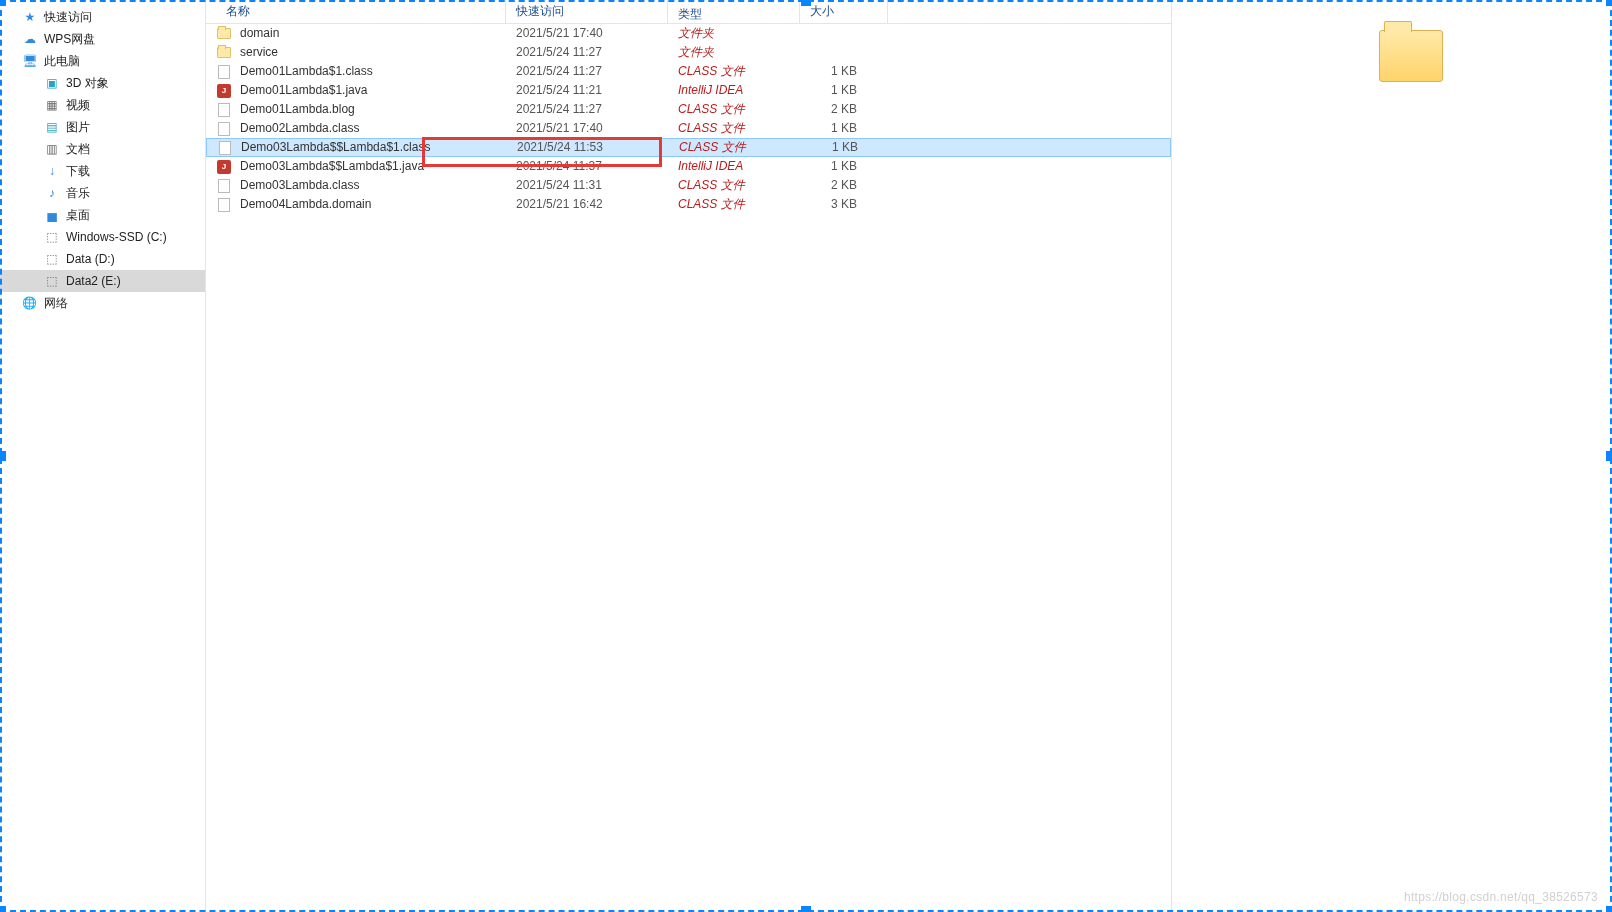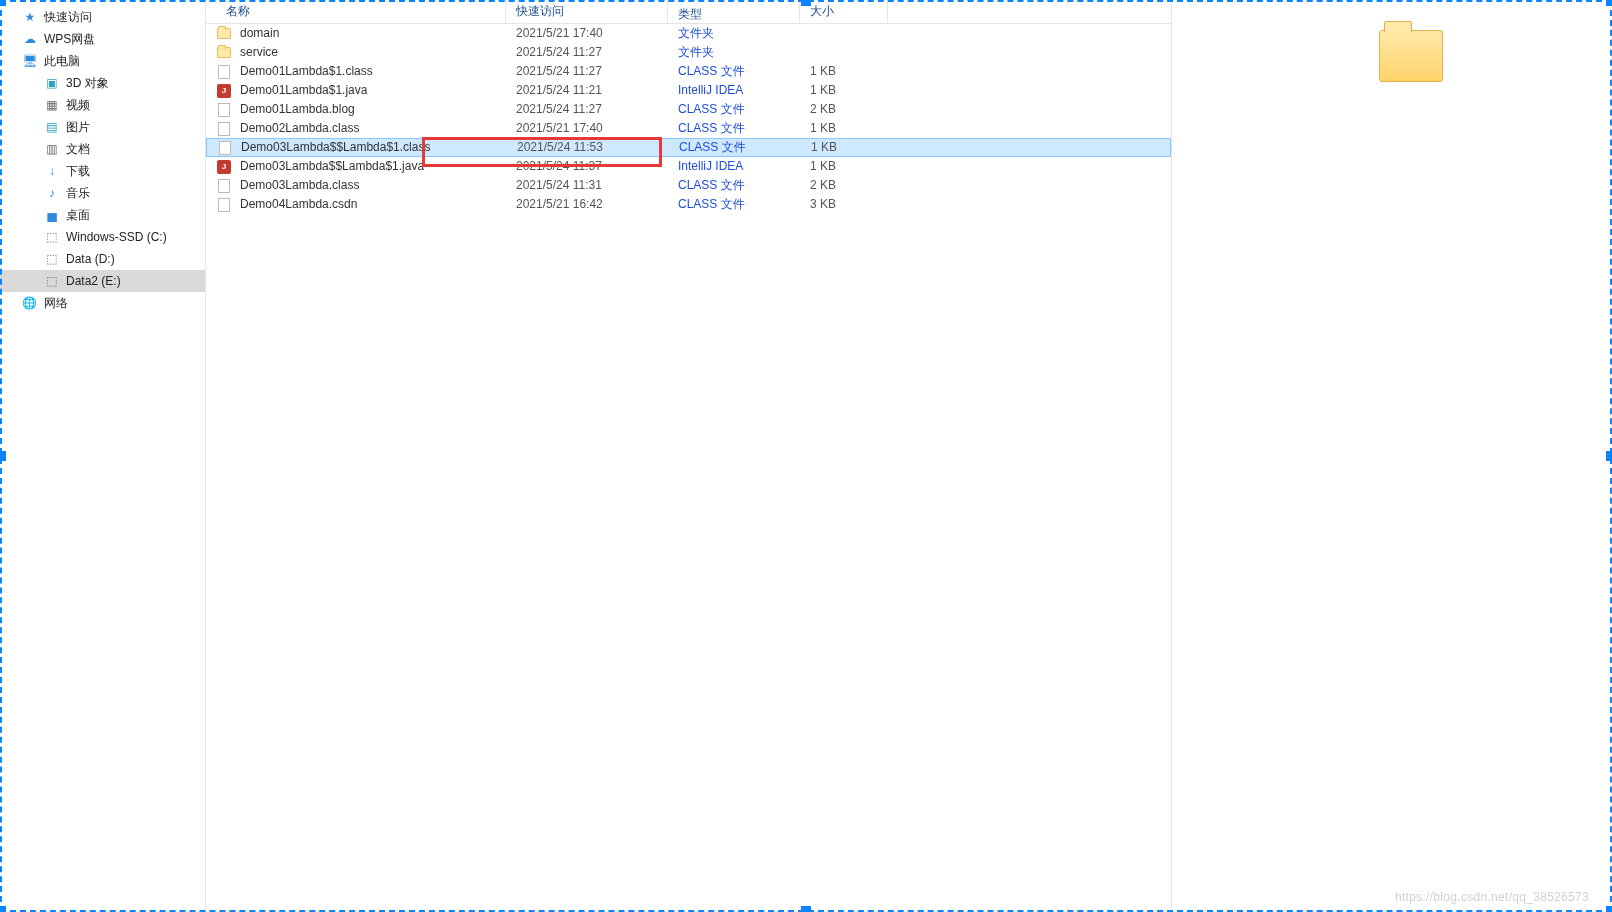--- a/index.html
+++ b/index.html
@@ -72,22 +72,22 @@
   .rows { }
   .row {
     display:flex; align-items:center;
     height: 19px; line-height:19px;
     font-size:12px; color:#333;
   }
   .row.selected { background:#cde8ff; border:1px solid #8cc8ff; height:19px; }
   .cell { padding-left:10px; overflow:hidden; white-space:nowrap; text-overflow:ellipsis; }
   .c-name { width:300px; display:flex; align-items:center; padding-left:10px;}
   .c-date { width:162px; color:#555; }
-  .c-type { width:132px; color:#1d4ed8; }
-  .c-size { width:88px; text-align:left; padding-right:10px; color:#555;}
+  .c-type { width:132px; color:#b91c1c;font-style:italic; }
+  .c-size { width:88px; text-align:center; padding-right:10px; color:#555;}
 
   .file-icon {
     width:16px; height:16px; margin-right:8px;
     display:inline-flex; align-items:center; justify-content:center;
     font-size:11px;
   }
   
   .ico-folder { background:#ffe9a8; border:1px solid #e0c068; border-radius:1px; width:14px; height:11px; position:relative; }
   .ico-folder::before{content:"";position:absolute;top:-3px;left:0;width:6px;height:3px;background:#ffe9a8;border:1px solid #e0c068;border-bottom:none;}
   .ico-blank { background:#fff; border:1px solid #bbb; width:12px; height:14px; }
@@ -117,21 +117,21 @@
   }
   .preview-folder::before{
     content:""; position:absolute; top:-10px; left:4px;
     width:26px; height:10px;
     background:#ffe9a8; border:1px solid #e0b050; border-bottom:none;
     border-radius:2px 2px 0 0;
   }
 
   
   .watermark{
-    position:absolute; right:23px; bottom:8px;
+    position:absolute; right:14px; bottom:8px;
     font-size:12px; color:#d0d0d0; letter-spacing:.3px;
     pointer-events:none;
   }
 </style>
 </head>
 <body>
 
 <div class="app">
 
   <div class="nav" id="nav">
@@ -338,21 +338,21 @@
             </div>
             <div class="cell c-date">2021/5/24 11:31</div>
             <div class="cell c-type">CLASS 文件</div>
             <div class="cell c-size">2 KB</div>
           </div>
           <div class="row">
             <div class="cell c-name">
               <span class="file-icon">
                 <span class="ico-blank"></span>
               </span>
-              <span>Demo04Lambda.csdn</span>
+              <span>Demo04Lambda.domain</span>
             </div>
             <div class="cell c-date">2021/5/21 16:42</div>
             <div class="cell c-type">CLASS 文件</div>
             <div class="cell c-size">3 KB</div>
           </div>
         </div>
 
       <div class="redbox" id="redbox" style="top: 137px; left: 216px; width: 240px; height: 30px;"></div>
     </div>
 

